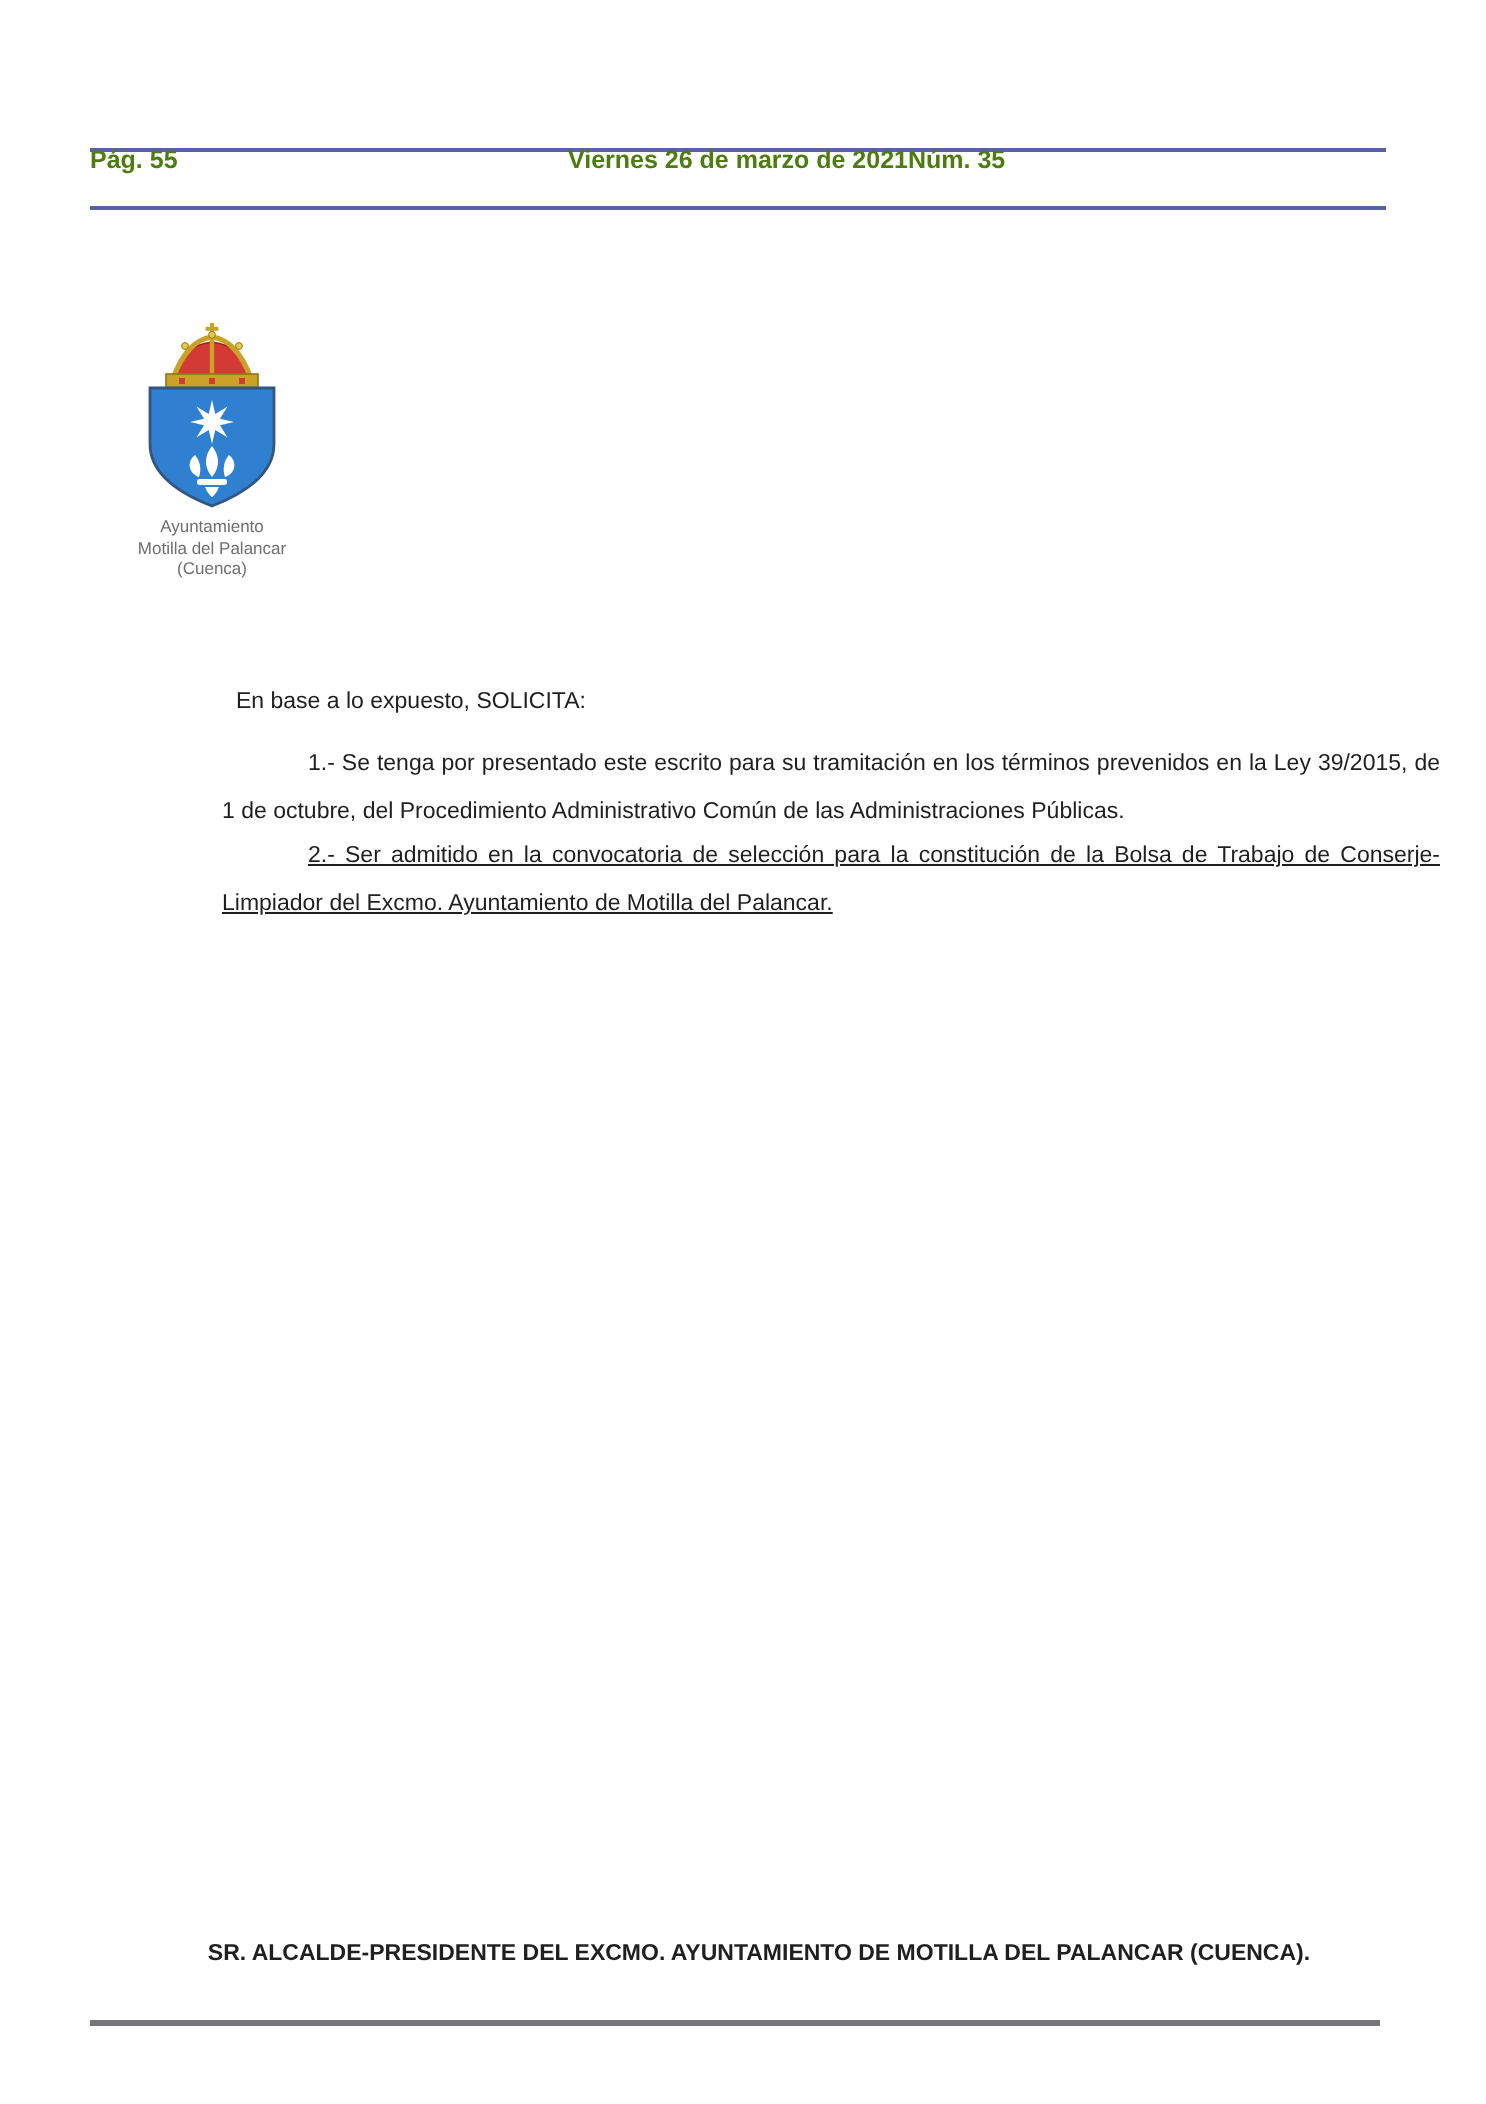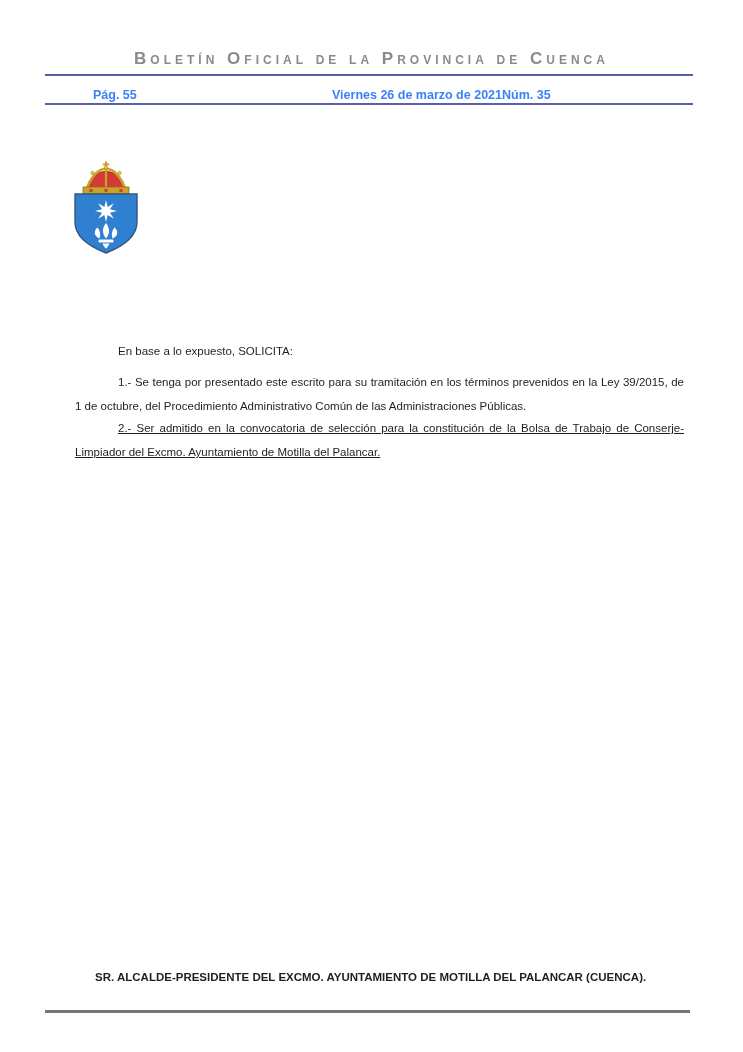--- a/index.html
+++ b/index.html
@@ -24,24 +24,24 @@
     line-height: 22px;
     white-space: nowrap;
   }
   .rule-blue {
     position: absolute; left: 45px; width: 648px; height: 2px;
     background: #5b5fa7;
   }
   .rule-top    { top: 74px; }
   .rule-bottom { top: 103px; }
   .header-info {
-    position: absolute; top: 88px; left: 45px; width: 648px;
+    position: absolute; top: 73px; left: 45px; width: 648px;
     display: grid; grid-template-columns: 1fr auto 1fr;
     align-items: center;
-    font-weight: bold; font-size: 12.5px; color: #3b82f6; margin-left: 48px;
+    font-weight: bold; font-size: 12.5px; color: #4d7c0f;
   }
   .header-info .left   { text-align: left; }
   .header-info .center { text-align: right; }
   .header-info .right  { text-align: left; }
 
   
   .crest { position: absolute; left: 66px; top: 161px; width: 80px; }
   .crest svg { display: block; }
   .crest-caption {
     position: absolute; left: 50px; top: 258px; width: 112px;
@@ -49,42 +49,40 @@
     font-size: 8.5px; line-height: 10.5px;
     color: #6f6f6f;
   }
 
   
   .doc-text {
     position: absolute; left: 75px; width: 609px;
     font-size: 11.5px; line-height: 24px; color: #1f1f1f;
   }
   .intro   { top: 327px; text-indent: 43px; margin-top: 12px; }
-  .para    { text-align: justify; text-indent: 43px; }
+  .para    { text-align: justify; text-indent: 43px; margin-left: 36px; }
   .para-1  { top: 370px; }
   .para-2  { top: 416px; text-decoration: underline; }
   .centered-line { text-align: center; padding-left: 43px; }
   .place-date { top: 524px; }
   .signature  { top: 615px; }
   .addressee  {
     top: 969px; font-weight: bold; line-height: 16px;
-    text-align: left;
-    margin-left: 20px;
+    text-align: center;
   }
   .rule-footer {
     position: absolute; top: 1010px; left: 45px; width: 645px; height: 3px;
     background: #76767a;
   }
 </style>
 </head>
 <body>
 
 <div class="page">
 
-  <div class="masthead">Boletín Oficial de la Provincia de Cuenca</div>
   <div class="rule-blue rule-top"></div>
   <div class="header-info">
     <span class="left">Pág. 55</span>
     <span class="center">Viernes 26 de marzo de 2021</span>
     <span class="right">Núm. 35</span>
   </div>
   <div class="rule-blue rule-bottom"></div>
 
   <div class="crest">
     <svg width="80" height="96" viewBox="0 0 80 96">
@@ -112,20 +110,25 @@
         <g fill="#ffffff">
           <path d="M40,62 C43.5,66.5 44.5,72 40,77.5 C35.5,72 36.5,66.5 40,62 Z"></path>
           <path d="M31.5,66.5 C27.5,69.5 27.8,75.5 33.5,77.5 C34.8,74 34.2,69.5 31.5,66.5 Z"></path>
           <path d="M48.5,66.5 C52.5,69.5 52.2,75.5 46.5,77.5 C45.2,74 45.8,69.5 48.5,66.5 Z"></path>
           <rect x="32.5" y="78.5" width="15" height="3" rx="1.2"></rect>
           <path d="M36.5,82.5 C37.5,85 38.8,86.6 40,87.6 C41.2,86.6 42.5,85 43.5,82.5 Z"></path>
         </g>
       </g>
     </svg>
   </div>
+  <div class="crest-caption">
+    <div>Ayuntamiento</div>
+    <div>Motilla del Palancar</div>
+    <div>(Cuenca)</div>
+  </div>
 
   <div class="doc-text intro">En base a lo expuesto, SOLICITA:</div>
   <div class="doc-text para para-1">1.- Se tenga por presentado este escrito para su tramitación en los términos prevenidos en la Ley 39/2015, de 1 de octubre, del Procedimiento Administrativo Común de las Administraciones Públicas.</div>
   <div class="doc-text para para-2">2.- Ser admitido en la convocatoria de selección para la constitución de la Bolsa de Trabajo de Conserje-Limpiador del Excmo. Ayuntamiento de Motilla del Palancar.</div>
   <div class="doc-text addressee">SR. ALCALDE-PRESIDENTE DEL EXCMO. AYUNTAMIENTO DE MOTILLA DEL PALANCAR (CUENCA).</div>
 
   <div class="rule-footer"></div>
 
 </div>
 

